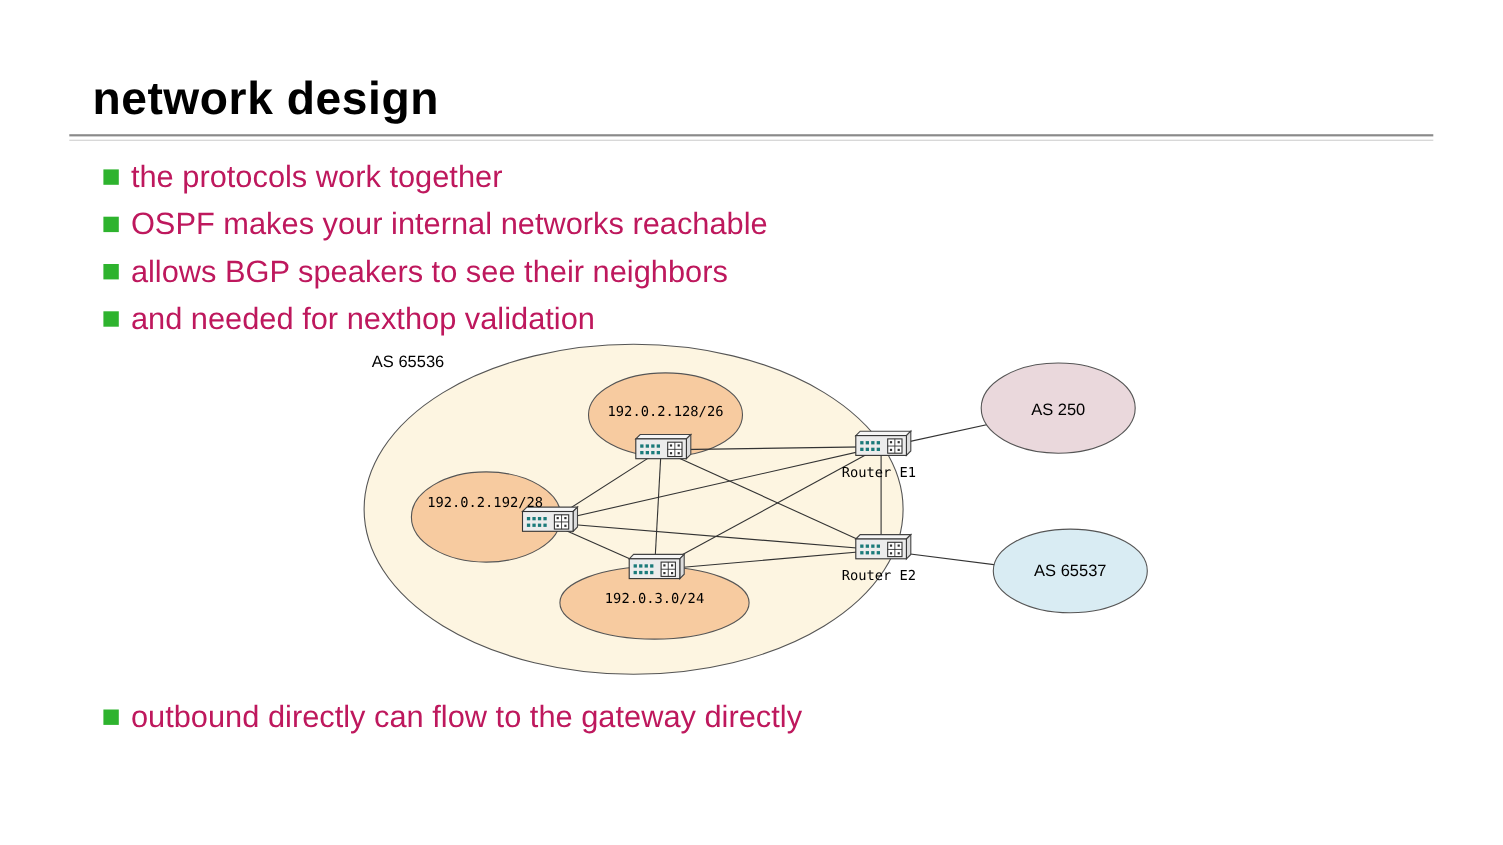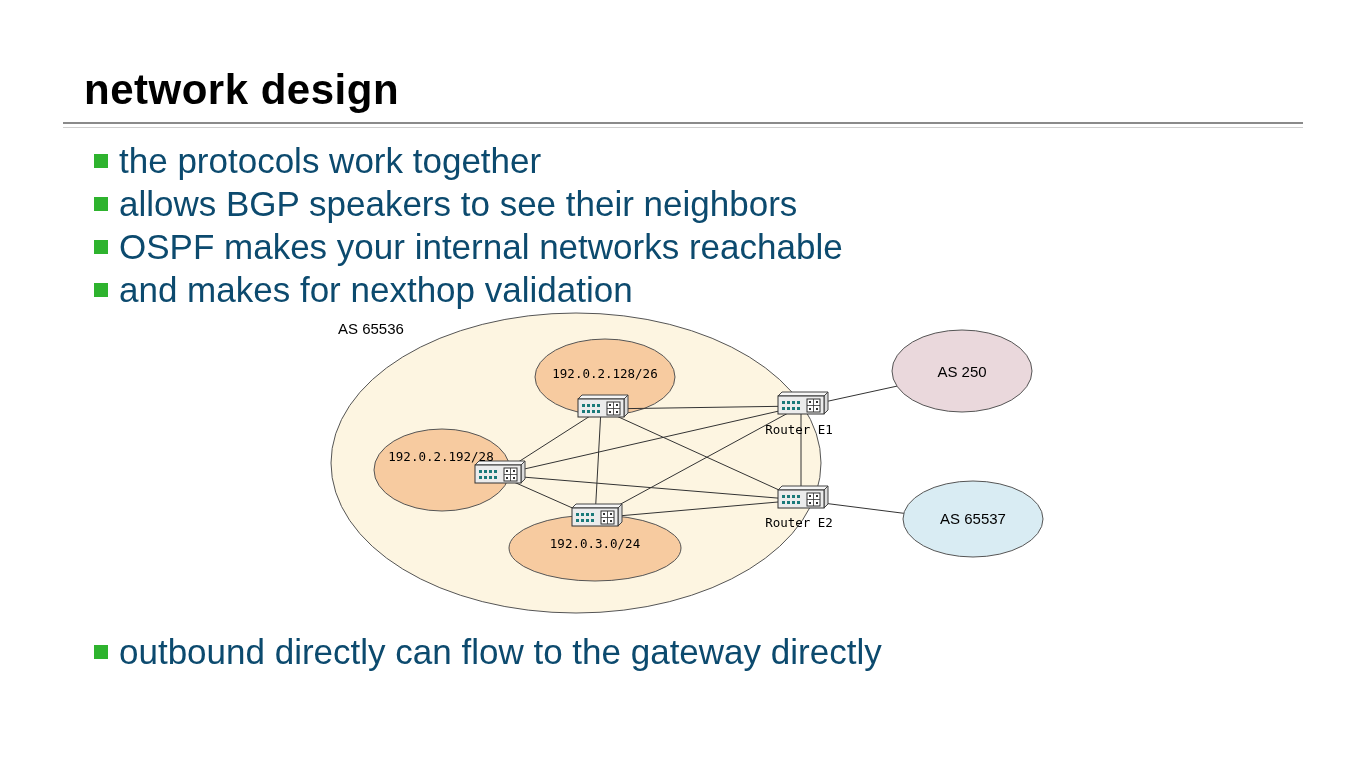--- a/index.html
+++ b/index.html
@@ -31,22 +31,22 @@
 
   .bullets {
     position: absolute;
     left: 94px; top: 139px;
     list-style: none; margin: 0; padding: 0;
   }
   .bullets li, .bottom-bullet {
     display: flex;
     align-items: center;
     height: 43px;
-    font-size: 35px;
-    color: #0c4a6e;
+    font-size: 28px;
+    color: #be185d;
     white-space: nowrap;
   }
   .sq {
     display: inline-block;
     width: 14px; height: 14px;
     background: #2eb32e;
     margin-right: 11px;
     flex: 0 0 auto;
   }
   .bottom-bullet {
@@ -70,29 +70,29 @@
   <h1 class="title">network design</h1>
   <div class="title-rule"></div>
 
   <ul class="bullets">
     <li>
       <span class="sq"></span>
       <span>the protocols work together</span>
     </li>
     <li>
       <span class="sq"></span>
+      <span>OSPF makes your internal networks reachable</span>
+    </li>
+    <li>
+      <span class="sq"></span>
       <span>allows BGP speakers to see their neighbors</span>
     </li>
     <li>
       <span class="sq"></span>
-      <span>OSPF makes your internal networks reachable</span>
-    </li>
-    <li>
-      <span class="sq"></span>
-      <span>and makes for nexthop validation</span>
+      <span>and needed for nexthop validation</span>
     </li>
   </ul>
 
   <svg class="diagram-svg" width="1366" height="768" viewBox="0 0 1366 768">
     <defs>
       <g id="router-sym">
         <polygon points="-23,-10 -19,-14 27,-14 23,-10" fill="#f6f6f6" stroke="#444" stroke-width="1"></polygon>
         <polygon points="23,-10 27,-14 27,4 23,8" fill="#dcdcdc" stroke="#444" stroke-width="1"></polygon>
         <rect x="-23" y="-10" width="46" height="18" fill="#ececec" stroke="#333" stroke-width="1"></rect>
         <rect x="-19" y="-5" width="3" height="3" fill="#1a7a7a"></rect>

